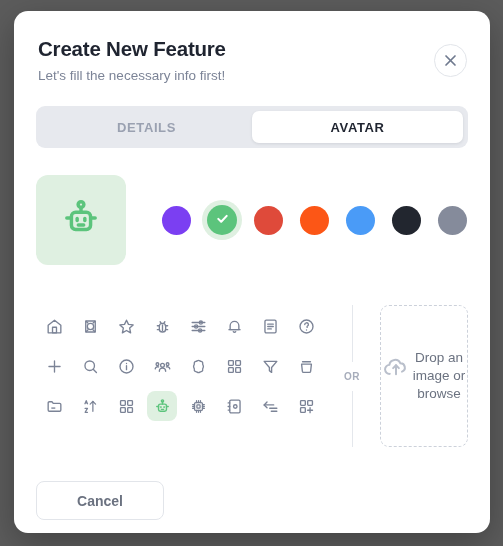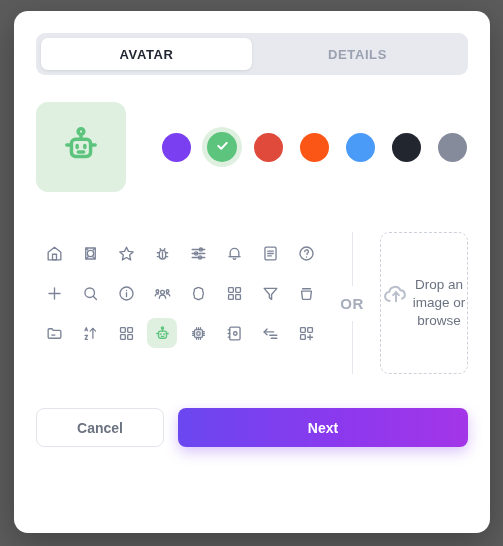--- a/index.html
+++ b/index.html
@@ -182,21 +182,21 @@
     width: 44px;
     flex: 0 0 auto;
     margin-left: 6px;
   }
   .or-line {
     width: 1px;
     background: #e4e7ec;
     flex: 1 1 auto;
   }
   .or-text {
-    font-size: 15px;
+    font-size: 10px;
     font-weight: bold;
     color: #a7adbb;
     letter-spacing: 0.6px;
     padding: 9px 0;
   }
 
   .dropzone {
     flex: 1 1 auto;
     border: 1.5px dashed #ccd1da;
     border-radius: 9px;
@@ -248,24 +248,36 @@
     background: linear-gradient(90deg, #6a47f0 0%, #8b39ee 55%, #a435e8 100%);
     color: #ffffff;
     box-shadow: 0 5px 14px rgba(125,60,235,0.30);
   }
 </style>
 </head>
 <body>
 
 <div class="modal">
 
+  <div class="header">
+    <div class="title">Create New Feature</div>
+    <div class="subtitle">Let's fill the necessary info first!</div>
+    <div class="close-btn">
+      <span>
+        <svg width="13" height="13" viewBox="0 0 13 13" fill="none" stroke="#707a8f" stroke-width="1.7" stroke-linecap="round">
+          <line x1="2" y1="2" x2="11" y2="11"></line>
+            <line x1="11" y1="2" x2="2" y2="11"></line>
+        </svg>
+      </span>
+    </div>
+  </div>
 
   <div class="tabs">
+    <div class="tab">DETAILS</div>
     <div class="tab active">AVATAR</div>
-    <div class="tab">DETAILS</div>
   </div>
 
   <div class="preview-row">
     <div class="preview-box">
       <span>
         <svg width="46" height="46" viewBox="0 0 24 24" fill="none" stroke="#5cc47c" stroke-width="1.8" stroke-linecap="round" stroke-linejoin="round">
           <rect x="7" y="9" width="10" height="9" rx="2.2"></rect>
           <circle cx="12" cy="5" r="1.5"></circle>
           <line x1="12" y1="6.5" x2="12" y2="9"></line>
           <line x1="7" y1="12" x2="4.6" y2="12"></line>
@@ -553,16 +565,15 @@
           <line x1="12" y1="17.8" x2="12" y2="10.6"></line>
           <path d="M9.7 12.9 12 10.6l2.3 2.3"></path>
         </svg>
       </span>
       <div class="dropzone-text">Drop an image or browse</div>
     </div>
   </div>
 
   <div class="footer">
     <button class="btn btn-cancel">Cancel</button>
-    <button class="btn btn-next">Next</button>
   </div>
 
 </div>
 
 </body></html>

